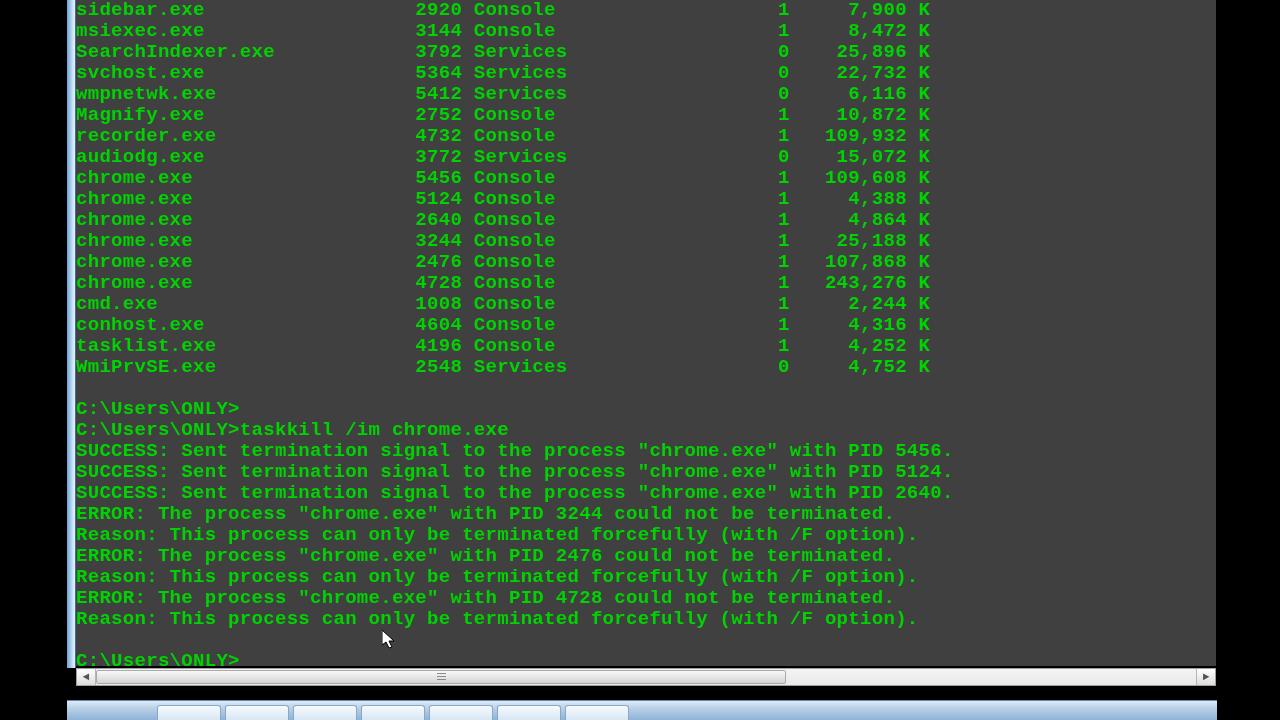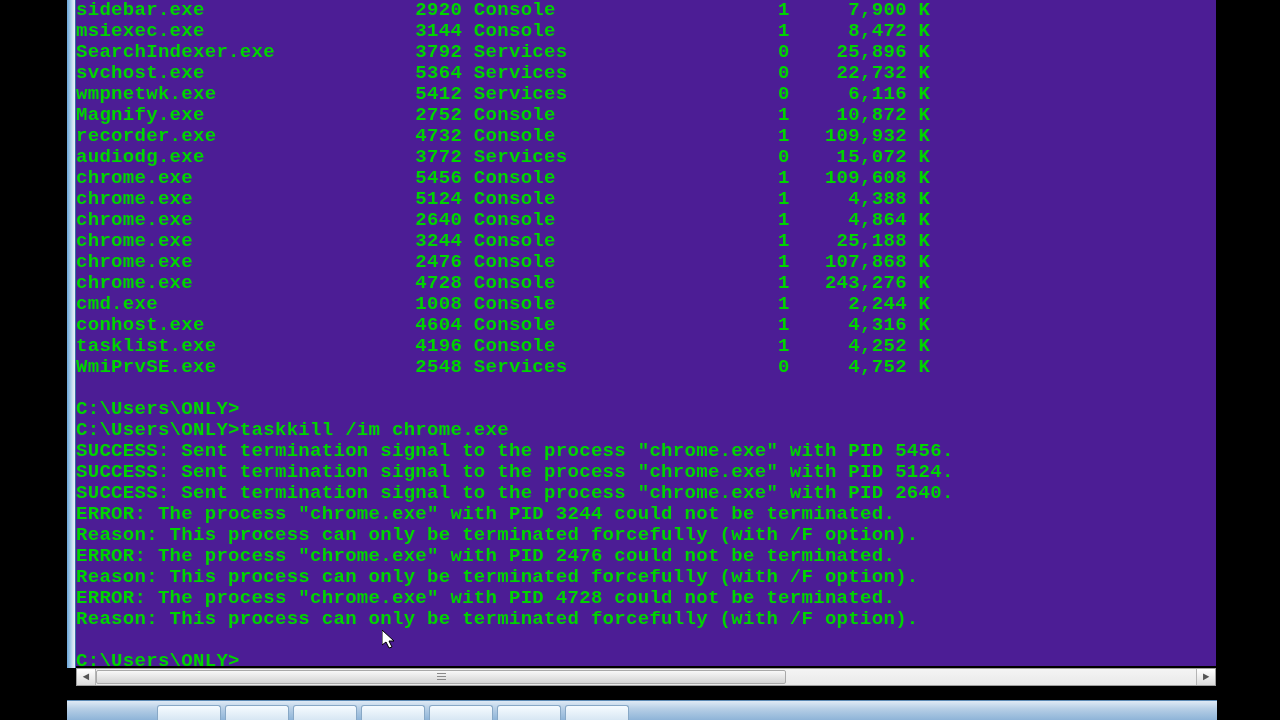--- a/index.html
+++ b/index.html
@@ -20,21 +20,21 @@
     height: 668px;
     background: linear-gradient(to right, #6aa5d8, #9ec7e8 40%, #cce1f1 70%, #eaf2fa);
     border-right: 1px solid #3a6ea5;
   }
   .terminal {
     position: absolute;
     left: 76px;
     top: 0;
     width: 1140px;
     height: 666px;
-    background: #4c1d95;
+    background: #404040;
     color: #00d400;
     font-size: 19px;
     line-height: 21px;
     white-space: pre;
     overflow: hidden;
     letter-spacing: 0.3px;
     font-weight: bold;
   }
   .terminal .row { white-space: pre; }
   .hscroll {

